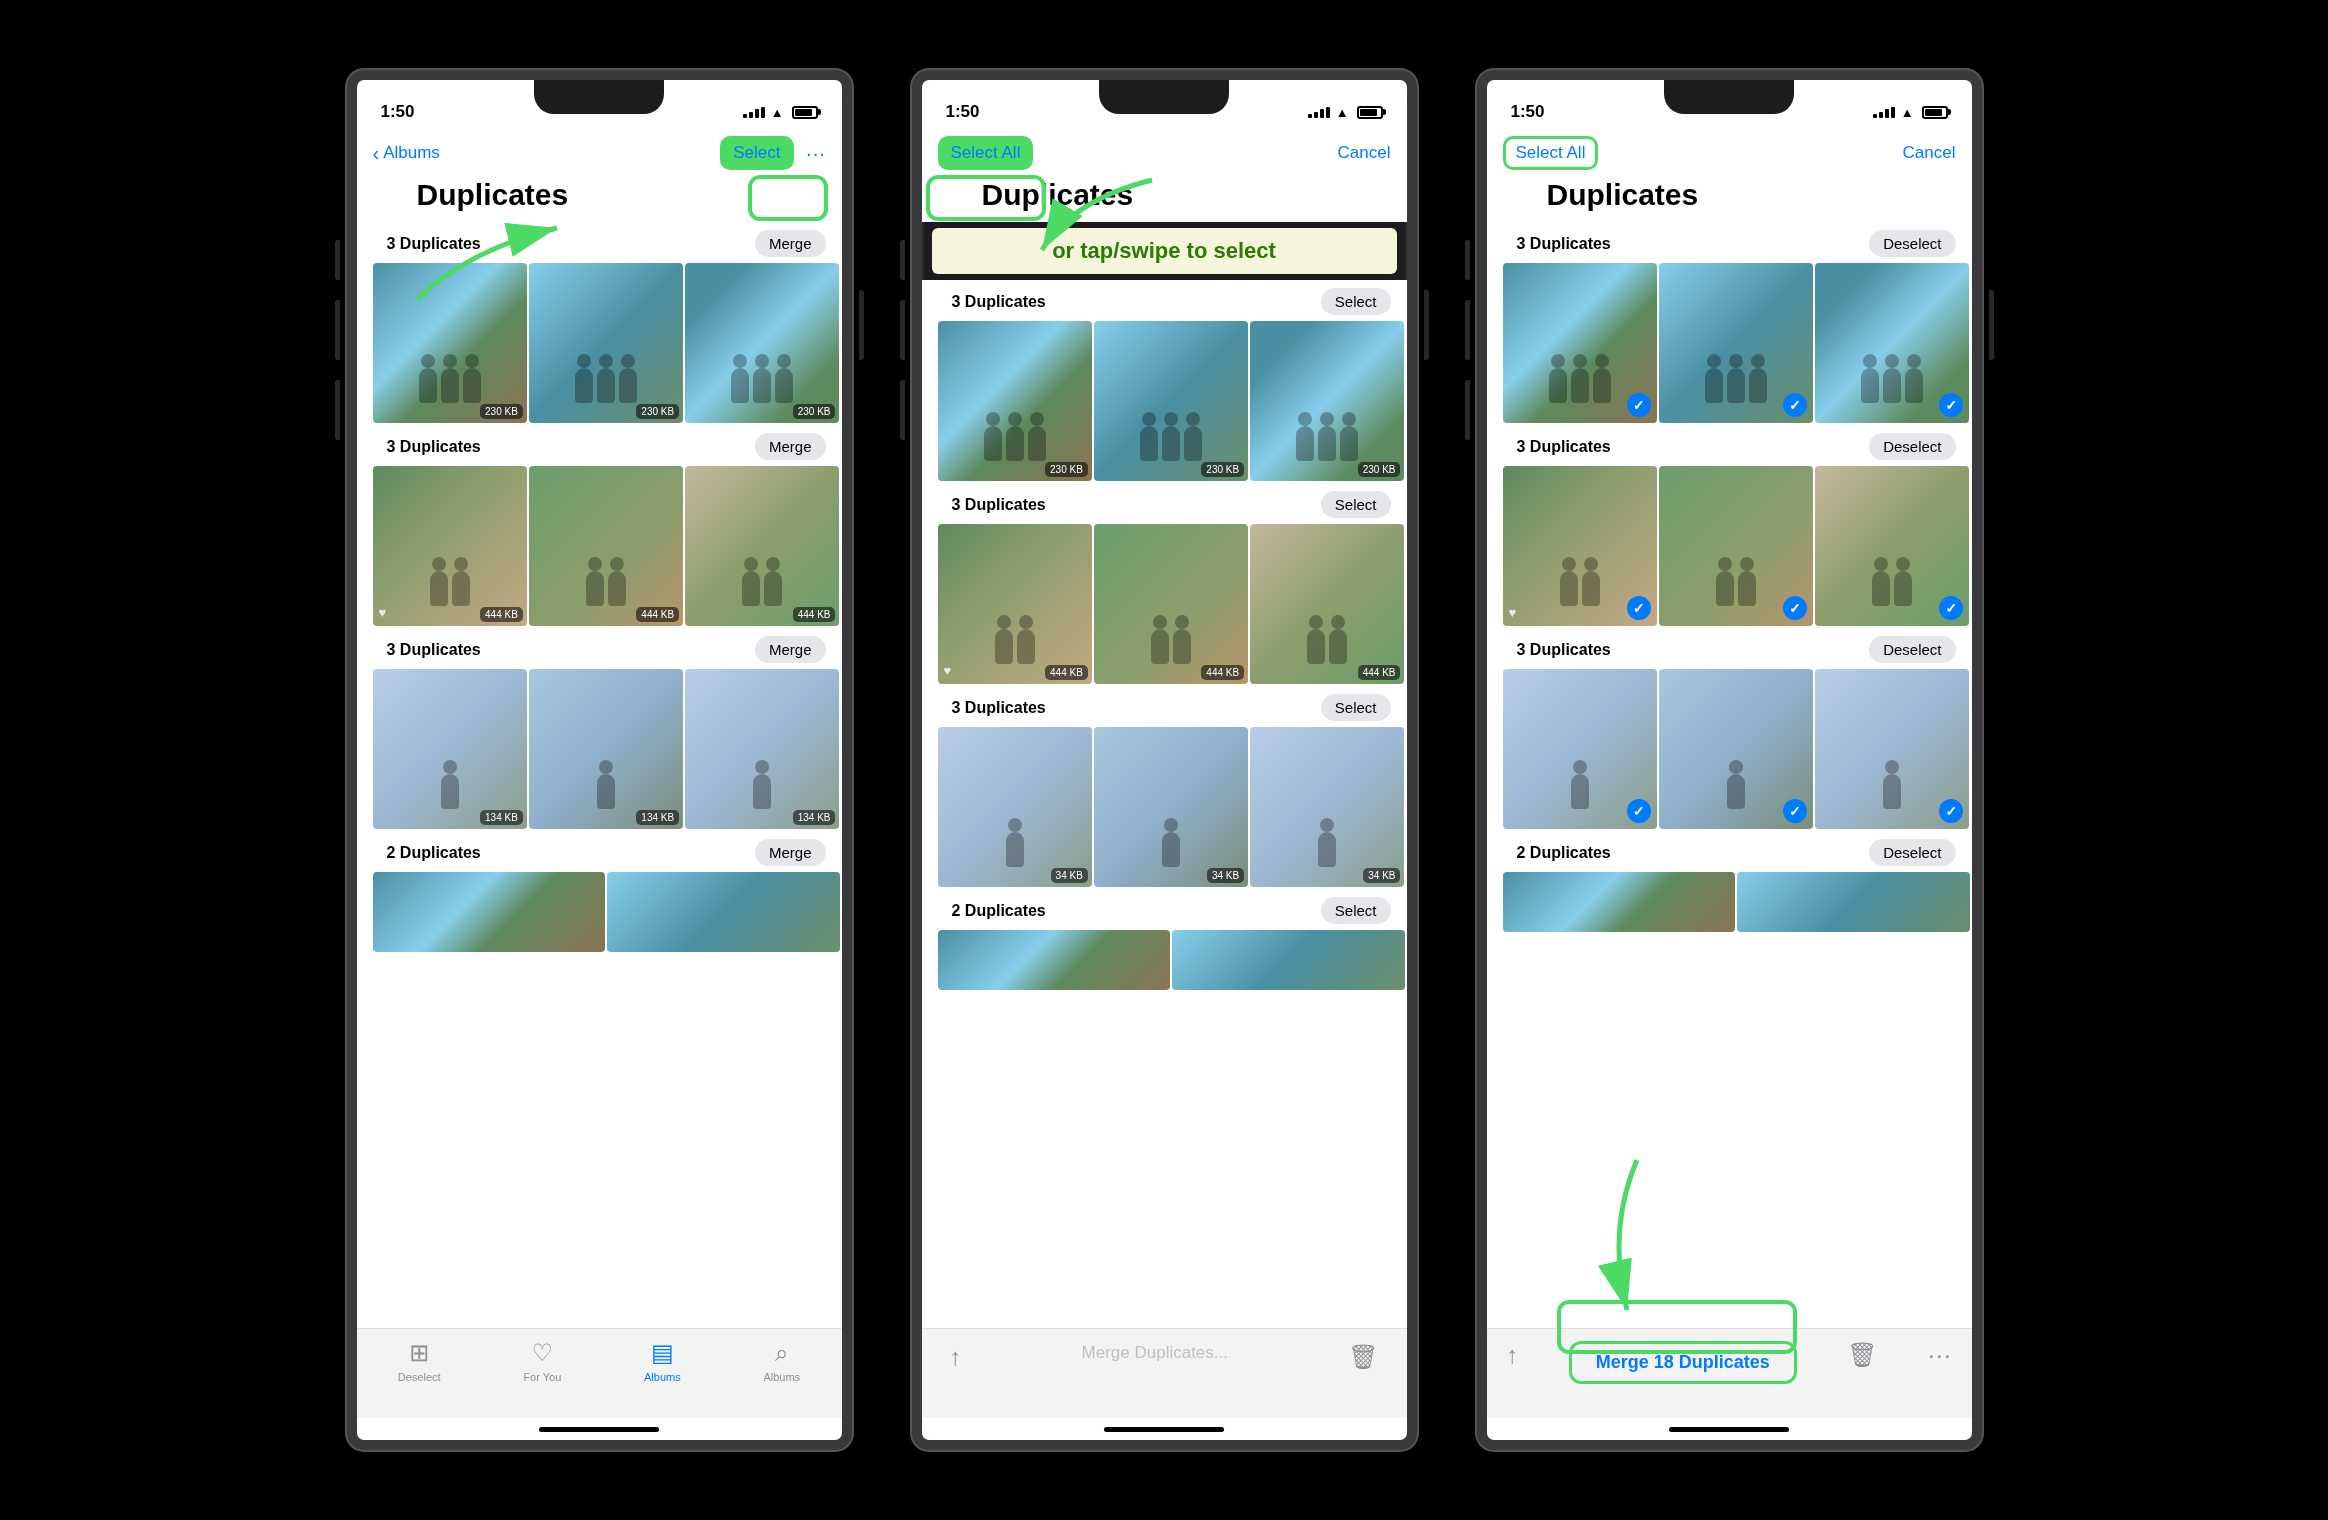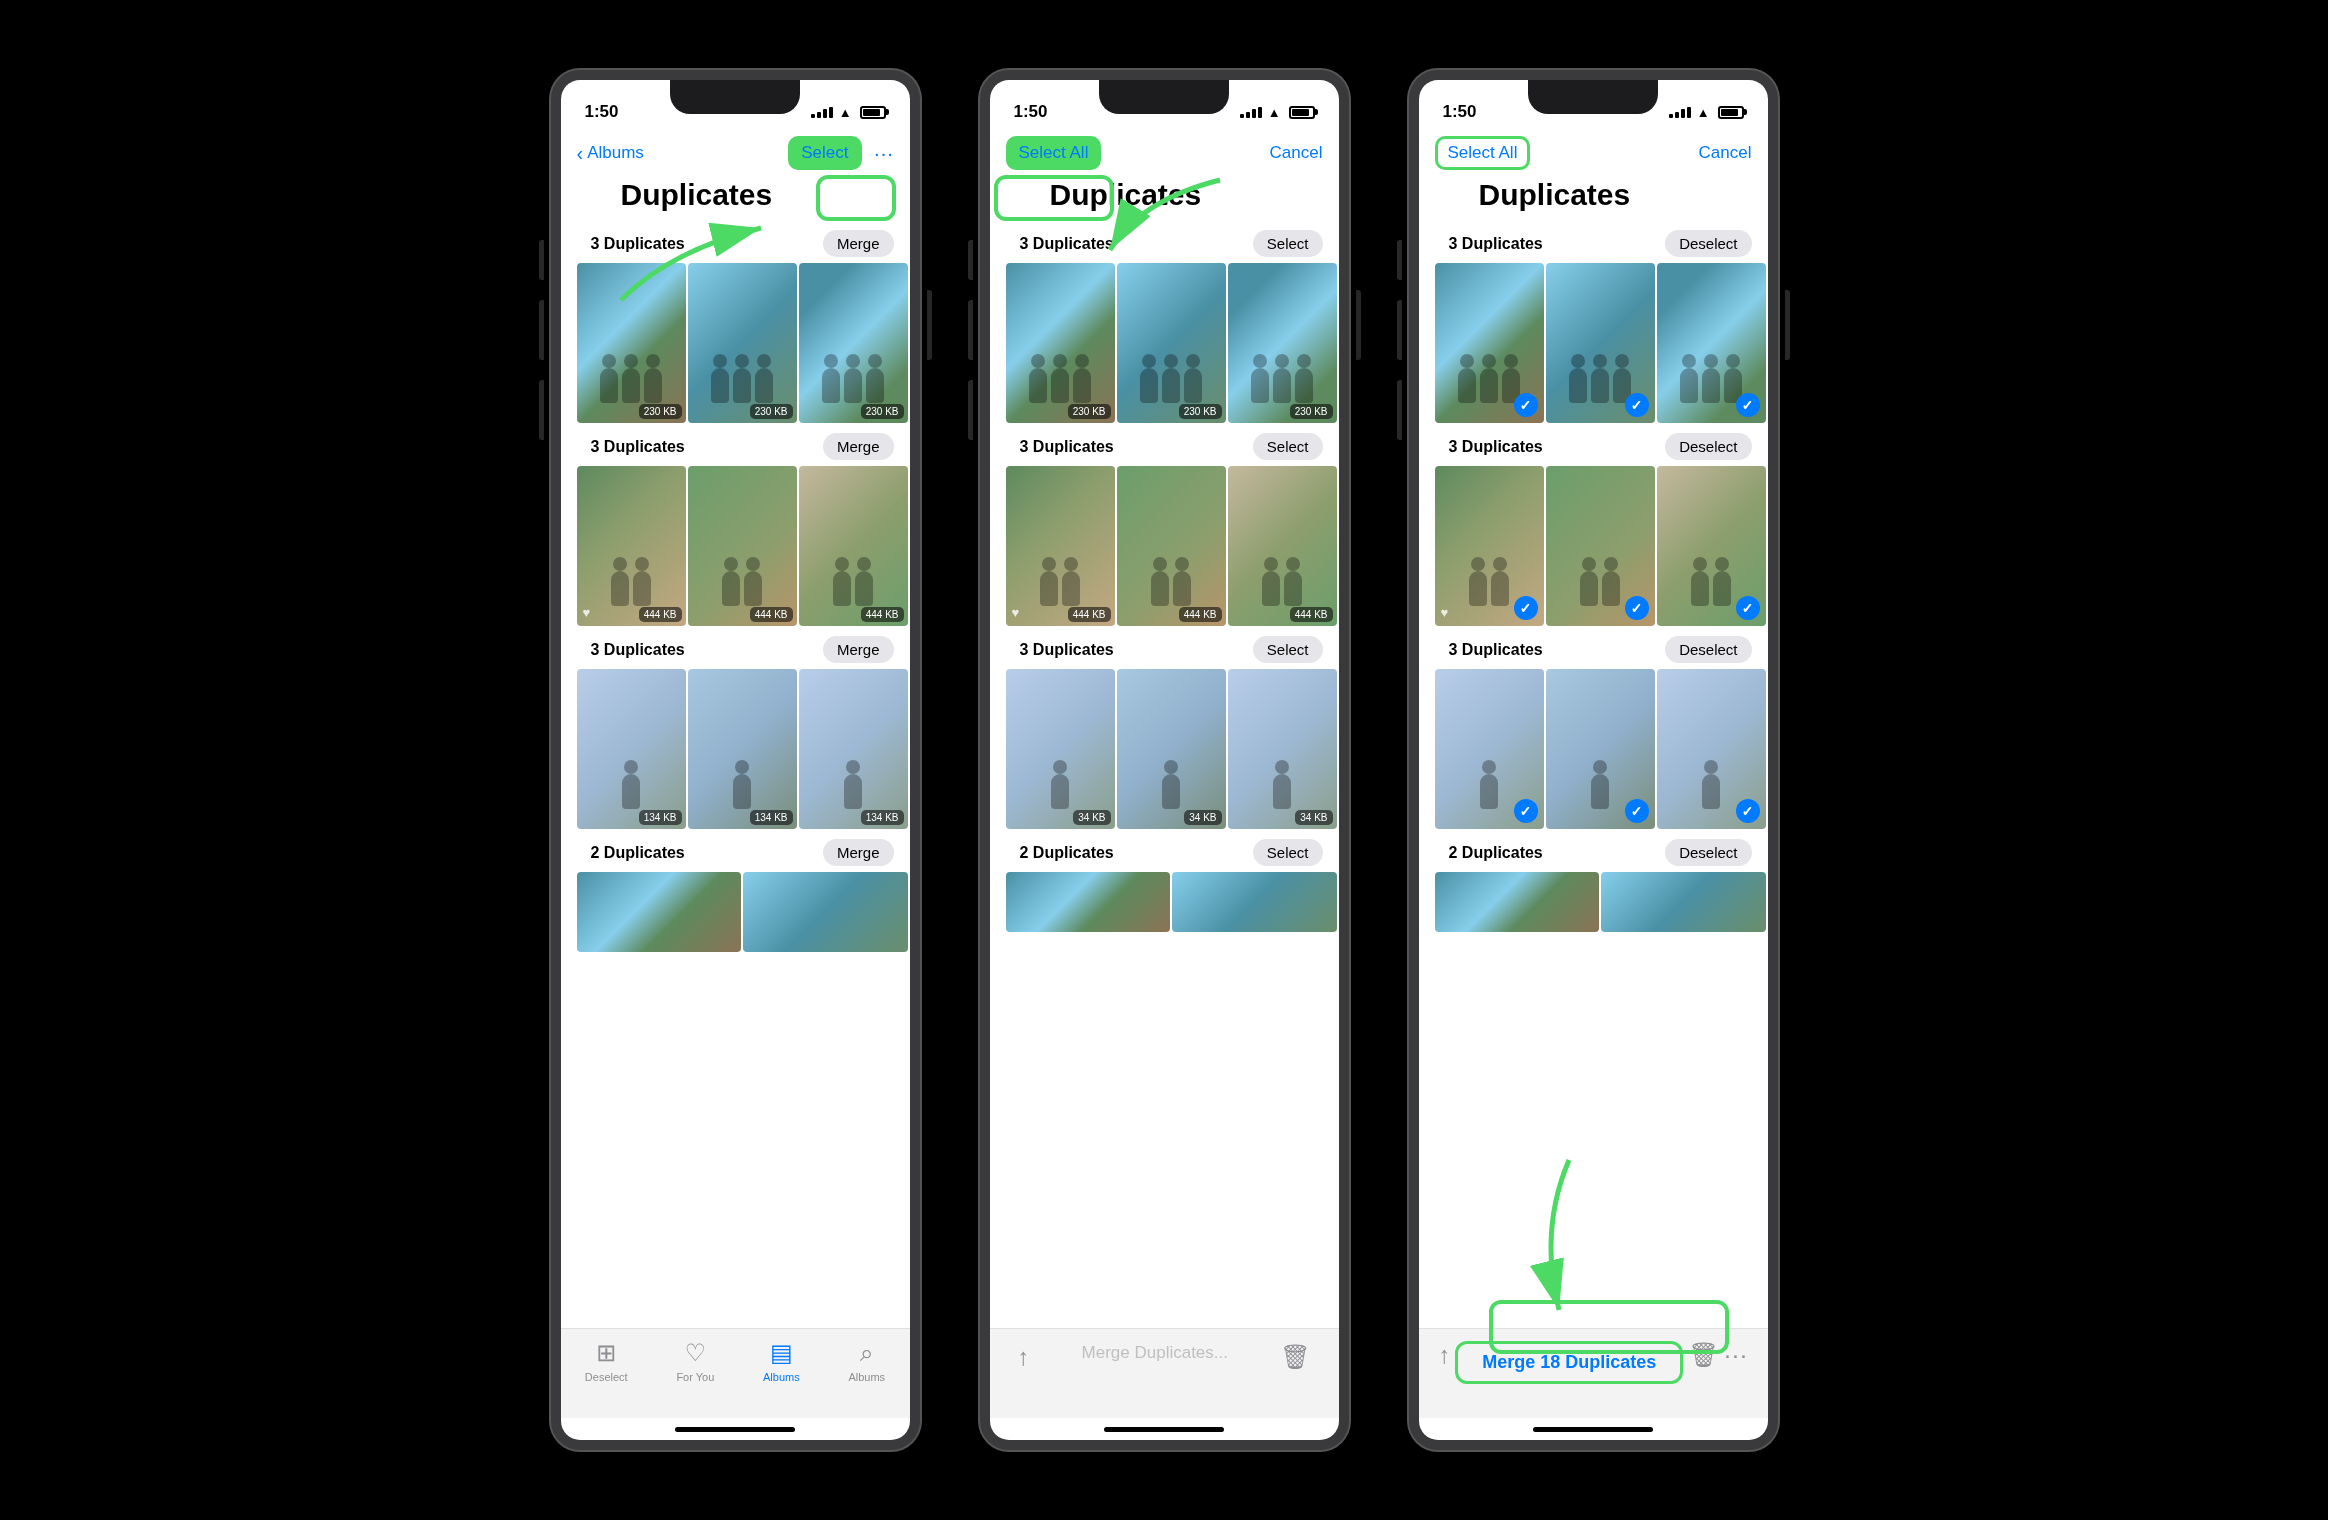--- a/index.html
+++ b/index.html
@@ -12,24 +12,24 @@
       justify-content: center;
       gap: 60px;
       font-family: -apple-system, 'SF Pro Display', 'Helvetica Neue', sans-serif;
     }
 
     .phone-wrapper {
       position: relative;
     }
 
     .phone {
-      width: 369px;
+      width: 505px;
       height: 1380px;
       background: #1c1c1e;
-      border-radius: 29px;
+      border-radius: 17px;
       border: 10px solid #3a3a3c;
       box-shadow: 0 0 0 2px #555, inset 0 0 0 2px #2a2a2c, 0 20px 60px rgba(0,0,0,0.8);
       position: relative;
       overflow: hidden;
       display: flex;
       flex-direction: column;
     }
 
     
     .notch {
@@ -705,20 +705,23 @@
 
     <div class="nav-bar">
       <div class="nav-btn-highlight">Select All</div>
       <button class="nav-btn">Cancel</button>
     </div>
 
     <div class="page-title-bar">
       <div class="page-title">Duplicates</div>
     </div>
 
+    <div style="position:relative; z-index:5;">
+      <div style="background:#f5f5dc; color:#2d7a00; font-size:22px; font-weight:800; padding:10px 16px; margin:6px 10px; border-radius:6px; text-align:center;">or tap/swipe to select</div>
+    </div>
 
     <div class="scroll-content">
 
       <div class="dup-group">
         <div class="dup-header">
           <span class="dup-label">3 Duplicates</span>
           <button class="select-btn">Select</button>
         </div>
         <div class="photo-strip">
           <div class="photo-cell photo-bg-1">

